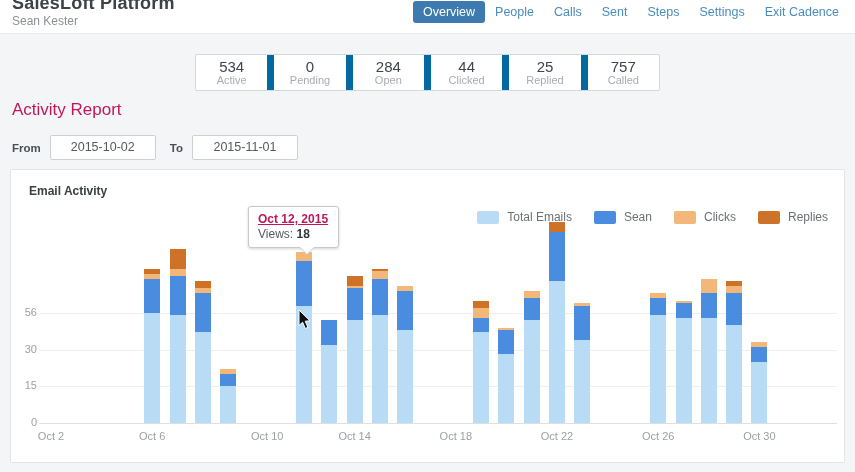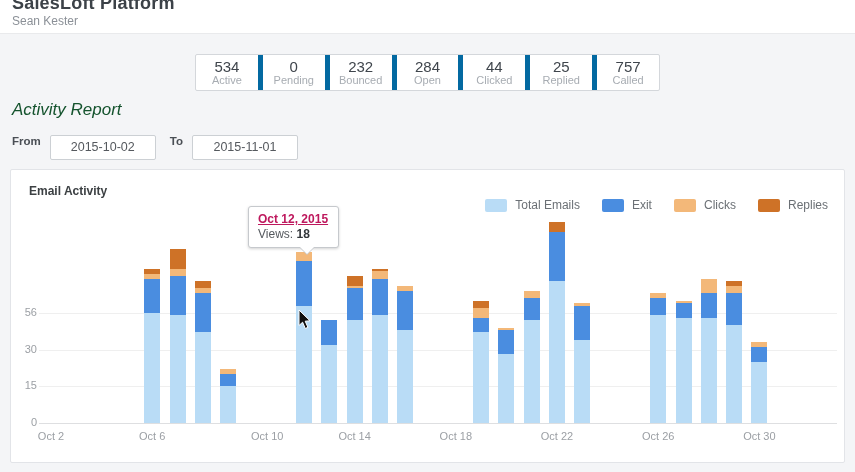--- a/index.html
+++ b/index.html
@@ -13,34 +13,34 @@
   .tabs { position:absolute; right:6px; top:1px; display:flex; align-items:center; }
   .tab { font-size:12.5px; color:#4a8cbe; padding:4px 10px; cursor:pointer; white-space:nowrap; }
   .tab.active { background:#3d7ab0; color:#fff; border-radius:3px; }
 
   
   .page { position:absolute; top:33px; left:0; width:855px; height:439px; background:#f4f5f7; border-top:1px solid #e9eaec; }
 
   
   .stats-bar { position:absolute; left:195px; top:20px; width:465px; height:37px; background:#fff; border:1px solid #d4d7db; border-radius:2px; display:flex; }
   .stat-cell { flex:1; text-align:center; padding-top:3px; }
-  .stat-cell:not(:last-child){ border-right:5px solid #0369a1; }
+  .stat-cell:not(:last-child){ border-right:7px solid #0369a1; }
   .stat-value { font-size:15px; color:#3f454c; line-height:17px; }
   .stat-label { font-size:11px; color:#a7acb2; line-height:11px; }
 
   
-  .report-title { position:absolute; left:12px; top:66px; font-size:17px; font-weight:500; color:#14532d;font-style:italic; }
-  .date-row { position:absolute; left:12px; top:101px; height:25px; display:flex; }
+  .report-title { position:absolute; left:12px; top:66px; font-size:17px; font-weight:500; color:#be185d; }
+  .date-row { position:absolute; left:12px; top:101px; height:25px; display:flex; align-items:center; }
   .date-label { font-size:11.5px; font-weight:bold; color:#4a4f55; margin-right:9px; }
   .date-input { width:106px; height:25px; background:#fff; border:1px solid #ccd0d4; border-radius:2px; font-size:12.5px; color:#55595e; text-align:center; line-height:23px; margin-right:14px; cursor:text; }
 
   
   .chart-card { position:absolute; left:10px; top:135px; width:835px; height:294px; background:#fff; border:1px solid #e2e4e8; border-radius:2px; }
   .chart-title { position:absolute; left:18px; top:14px; font-size:12px; font-weight:bold; color:#3c4043; }
-  .legend { position:absolute; right:16px; top:28px; display:flex; align-items:center; }
+  .legend { position:absolute; right:16px; top:40px; display:flex; align-items:center; }
   .legend-item { display:flex; align-items:center; margin-left:22px; cursor:pointer; }
   .legend-swatch { width:22px; height:13px; border-radius:2px; margin-right:8px; }
   .legend-label { font-size:12px; color:#6b7075; }
 
   .plot { position:absolute; left:0; top:0; width:833px; height:292px; }
   .gridline { position:absolute; left:28px; width:798px; height:1px; background:#efefef; }
   .gridline.zero { background:#dedfe1; }
   .ylabel { position:absolute; left:0; width:26px; text-align:right; font-size:11px; color:#9b9fa4; }
   .xlabel { position:absolute; width:60px; text-align:center; font-size:11px; color:#9b9fa4; }
   .bar { position:absolute; display:flex; flex-direction:column; cursor:pointer; }
@@ -55,35 +55,40 @@
   .tooltip::after { content:""; position:absolute; bottom:-6.5px; left:56%; border-left:8px solid transparent; border-right:8px solid transparent; border-top:8px solid #fff; }
 
   .cursor { position:absolute; left:287px; top:140px; z-index:6; }
 </style>
 </head>
 <body>
 
 <div class="header">
   <div class="app-title">SalesLoft Platform</div>
   <div class="app-subtitle">Sean Kester</div>
+  <nav class="tabs" id="tabs">
+      <span class="tab active">Overview</span>
+      <span class="tab">People</span>
+      <span class="tab">Calls</span>
+      <span class="tab">Sent</span>
+      <span class="tab">Steps</span>
+      <span class="tab">Settings</span>
+      <span class="tab">Exit Cadence</span>
+    </nav>
 </div>
 
 <div class="page">
   <div class="stats-bar" id="stats">
       <div class="stat-cell">
         <div class="stat-value">534</div>
         <div class="stat-label">Active</div>
       </div>
       <div class="stat-cell">
         <div class="stat-value">0</div>
         <div class="stat-label">Pending</div>
-      </div>
-      <div class="stat-cell">
-        <div class="stat-value">232</div>
-        <div class="stat-label">Bounced</div>
       </div>
       <div class="stat-cell">
         <div class="stat-value">284</div>
         <div class="stat-label">Open</div>
       </div>
       <div class="stat-cell">
         <div class="stat-value">44</div>
         <div class="stat-label">Clicked</div>
       </div>
       <div class="stat-cell">
@@ -107,21 +112,21 @@
 
   <div class="chart-card">
     <div class="chart-title">Email Activity</div>
     <div class="legend" id="legend">
         <div class="legend-item">
           <div class="legend-swatch" style="background: rgb(185, 220, 246);"></div>
           <div class="legend-label">Total Emails</div>
         </div>
         <div class="legend-item">
           <div class="legend-swatch" style="background: rgb(74, 141, 224);"></div>
-          <div class="legend-label">Exit</div>
+          <div class="legend-label">Sean</div>
         </div>
         <div class="legend-item">
           <div class="legend-swatch" style="background: rgb(243, 184, 121);"></div>
           <div class="legend-label">Clicks</div>
         </div>
         <div class="legend-item">
           <div class="legend-swatch" style="background: rgb(206, 114, 39);"></div>
           <div class="legend-label">Replies</div>
         </div>
       </div>

